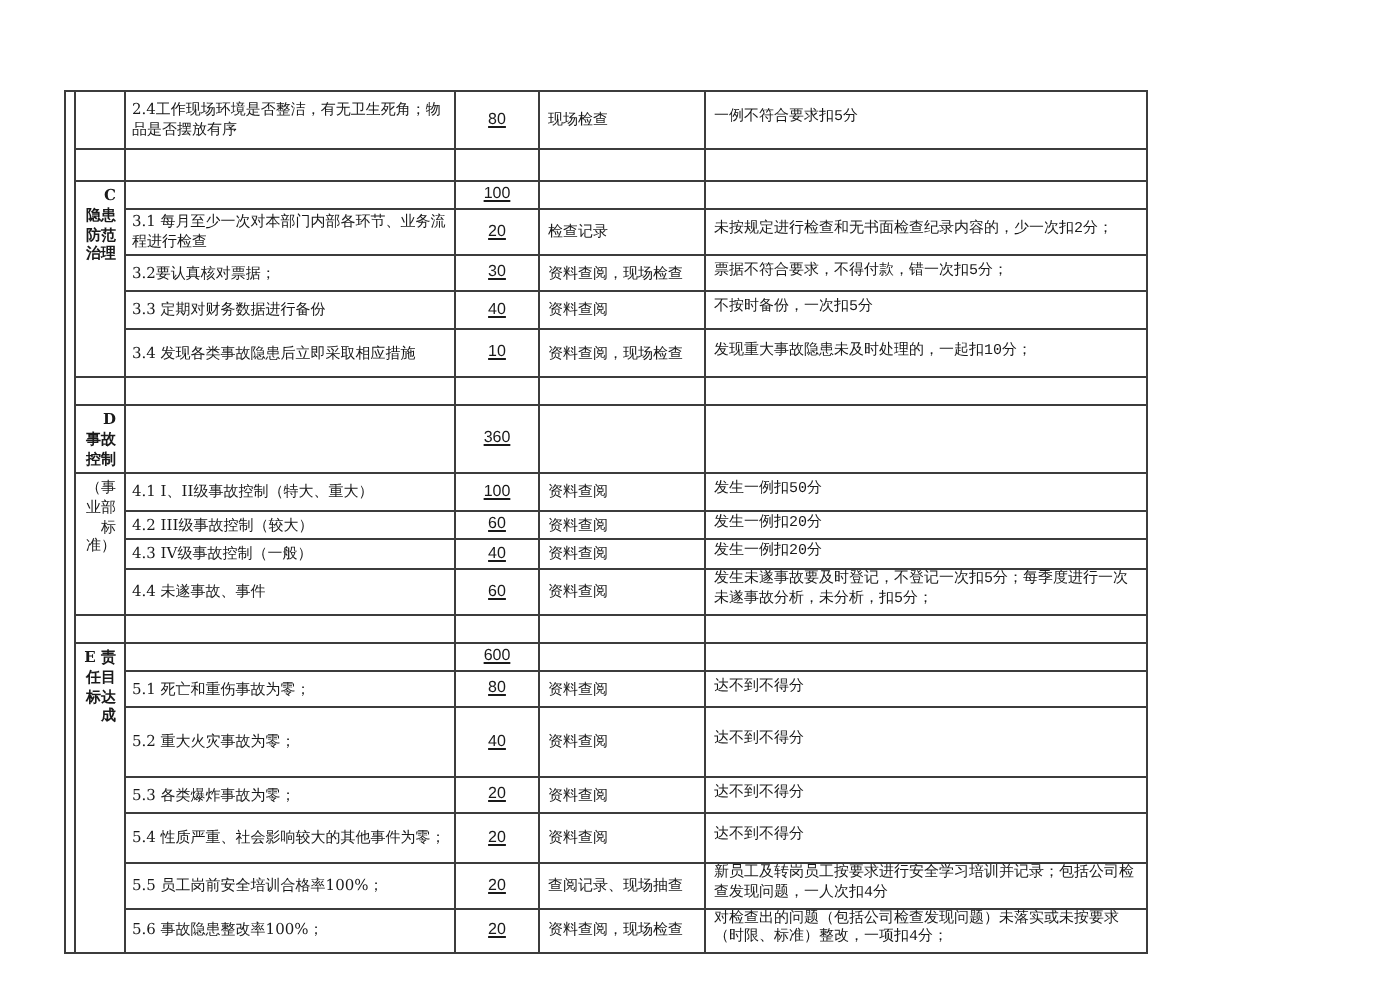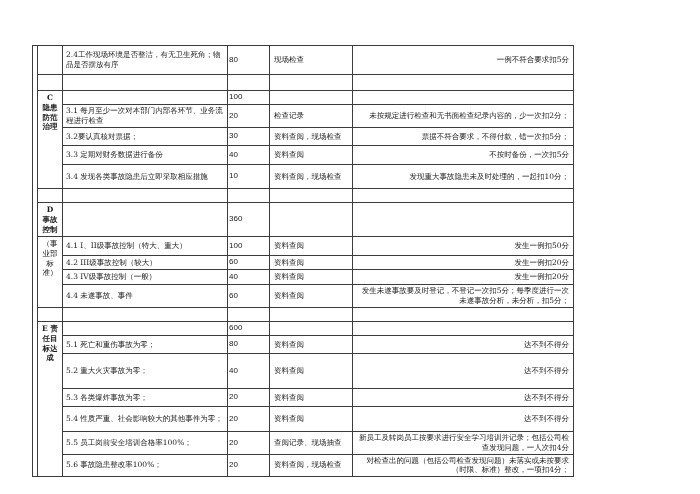--- a/index.html
+++ b/index.html
@@ -29,46 +29,49 @@
     overflow: hidden;
     word-break: break-all;
     background: #ffffff;
   }
   td.strip {
     padding: 0;
   }
   td.lbl {
     font-weight: bold;
     vertical-align: top;
-    text-align: center;
+    text-align: right;
     padding: 2px 4px 1px 4px;
   }
   td.lbl.sub {
     font-weight: normal;
   }
   td.item {
     text-align: left;
     vertical-align: middle;
     padding: 1px 3px;
   }
   td.score {
+    text-align: center;
     vertical-align: middle;
     font-family: "Liberation Sans", sans-serif;
     font-size: 8px;
     padding: 0 1px;
+    text-decoration: underline;
   }
   td.method {
     text-align: left;
     vertical-align: middle;
     padding: 1px 4px;
   }
   td.criteria {
-    text-align: right;
+    text-align: left;
     vertical-align: middle;
     padding: 1px 4px;
+    font-family: Liberation Mono, monospace;
   }
 </style>
 </head>
 <body>
 
 <div class="page">
   <table class="grid">
     <colgroup>
       <col style="width:5px">
       <col style="width:25px">

